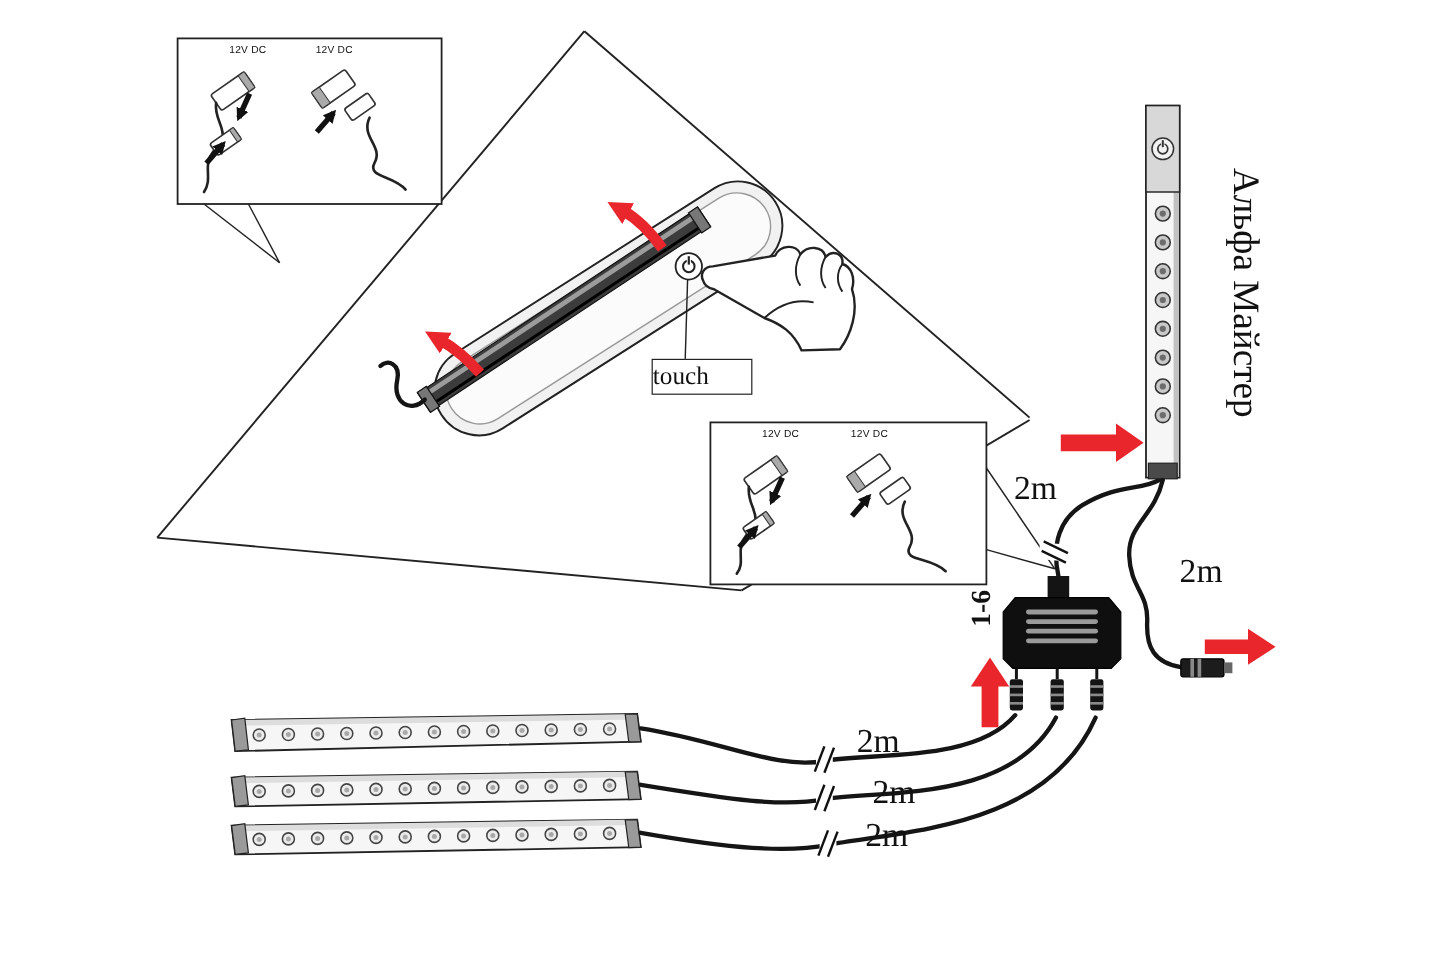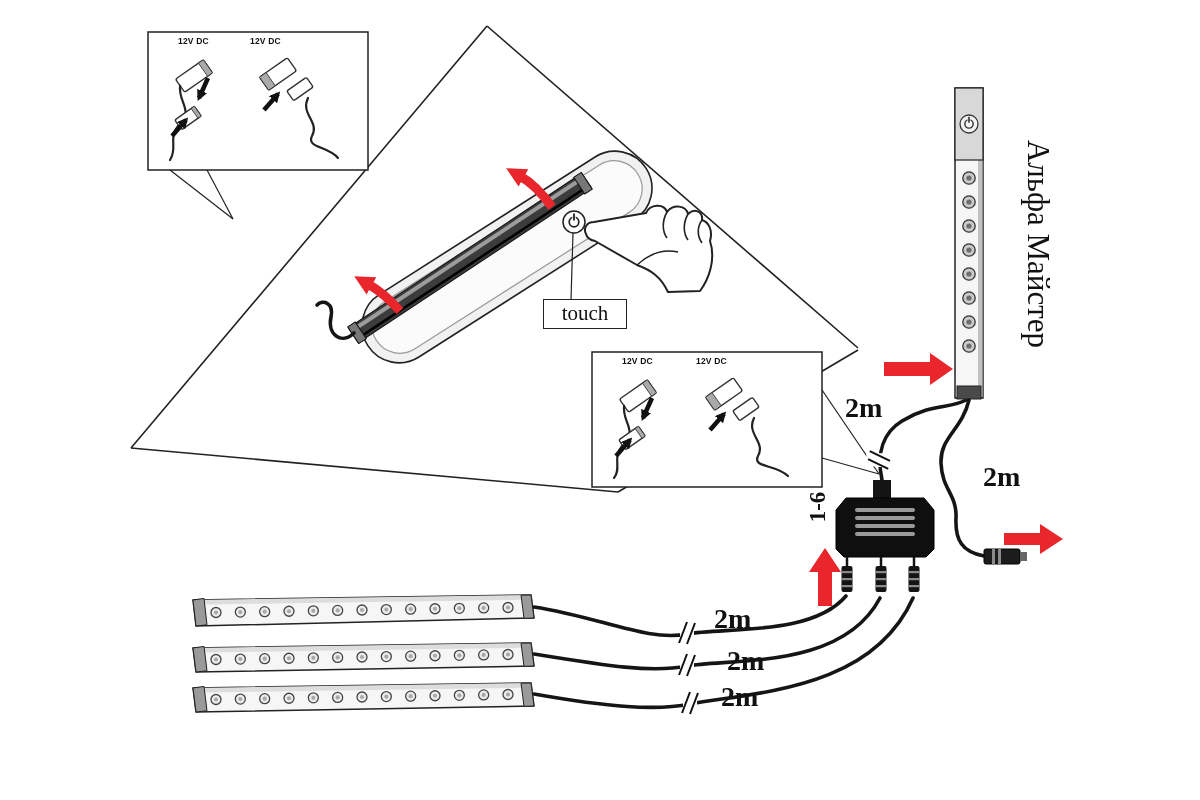--- a/index.html
+++ b/index.html
@@ -1,22 +1,22 @@
 <!DOCTYPE html>
 <html><head>
 <meta charset="utf-8">
 <style>
   html,body{margin:0;padding:0;background:#fff;}
   .stage{position:relative;width:1200px;height:800px;background:#fff;overflow:hidden;
          font-family:"Liberation Serif",serif;color:#111;}
   .stage svg{position:absolute;left:0;top:0;}
   .lbl{position:absolute;white-space:nowrap;}
-  .len-label{font-weight:bold;font-size:28px;}
-  .touch-box{border:1.6px solid #222;background:#fff;text-align:center;font-size:21px;line-height:27px;}
-  .v-label{font-family:"Liberation Sans",sans-serif;font-size:8.5px;font-weight:bold;width:44px;text-align:left;letter-spacing:.2px;}
+  .len-label{font-weight:normal;font-size:28px;}
+  .touch-box{border:1.6px solid #222;background:#fff;font-size:21px;line-height:27px;}
+  .v-label{font-family:"Liberation Sans",sans-serif;font-size:8.5px;font-weight:normal;width:44px;text-align:right;letter-spacing:.2px;}
   .vert-cw{transform:rotate(90deg);}
   .vert-ccw{transform:rotate(-90deg);}
 
   
   .edge{stroke:#222;stroke-width:1.6;fill:none;}
   .leader{stroke:#222;stroke-width:1.2;fill:none;}
   .cable{fill:none;stroke:#151515;stroke-width:3.6;stroke-linecap:round;}
   .wire{fill:none;stroke:#222;stroke-width:2.2;stroke-linecap:round;}
   .inset-box{fill:#fff;stroke:#222;stroke-width:1.5;}
   .plug{fill:#fff;stroke:#333;stroke-width:1.4;}

